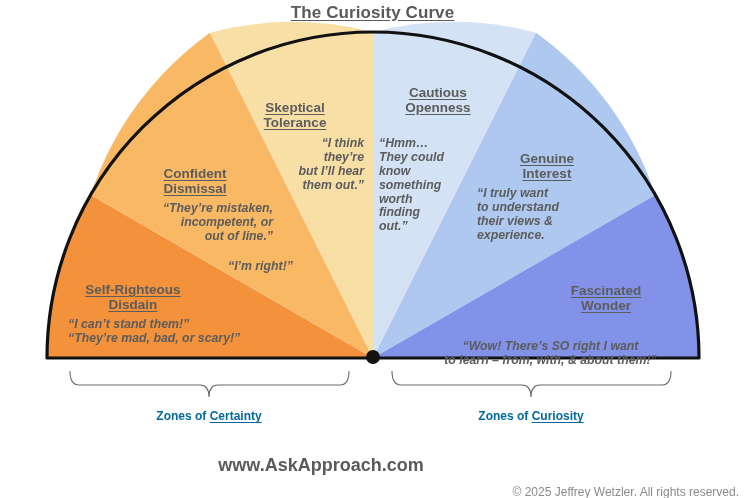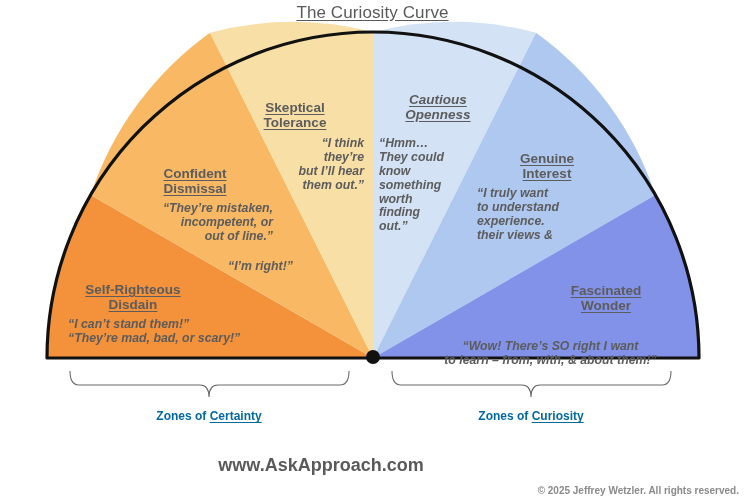--- a/index.html
+++ b/index.html
@@ -20,21 +20,21 @@
   }
 
   
   #title {
     position: absolute;
     left: 0;
     top: 3px;
     width: 745px;
     text-align: center;
     font-size: 17px;
-    font-weight: normal;
+    font-weight: bold;
     color: #5a5a5a;
     text-decoration: underline;
     text-underline-offset: 2px;
     letter-spacing: 0.1px;
   }
 
   
   #diagram {
     position: absolute;
     left: 0;
@@ -83,24 +83,23 @@
     width: 642px;
     text-align: center;
     font-size: 18px;
     font-weight: bold;
     color: #5a5a5a;
   }
   #copyright {
     position: absolute;
     right: 6px;
     top: 485px;
-    font-size: 10px;
+    font-size: 12px;
     color: #8a8a8a;
     text-align: right;
-    font-weight: bold;
   }
 </style>
 </head>
 <body>
 
 <div id="page">
 
   <div id="title">The Curiosity Curve</div>
 
   <svg id="diagram" viewBox="0 0 745 498">
@@ -155,43 +154,43 @@
     <div>Skeptical</div>
     <div>Tolerance</div>
   </div>
   <div class="wquote ta-r" style="left:240px; top:137px; width:124px;">
     <div>“I think</div>
     <div>they’re</div>
     <div>but I’ll hear</div>
     <div>them out.”</div>
   </div>
 
-  <div class="wlabel ta-c" style="left:383px; top:72px; width:110px;font-style:italic;">
+  <div class="wlabel ta-c" style="left:383px; top:65px; width:110px;">
     <div>Cautious</div>
     <div>Openness</div>
   </div>
   <div class="wquote ta-l" style="left:379px; top:137px; width:100px;">
     <div>“Hmm…</div>
     <div>They could</div>
     <div>know</div>
     <div>something</div>
     <div>worth</div>
     <div>finding</div>
     <div>out.”</div>
   </div>
 
   <div class="wlabel ta-c" style="left:492px; top:131px; width:110px;">
     <div>Genuine</div>
     <div>Interest</div>
   </div>
   <div class="wquote ta-l" style="left:477px; top:187px; width:160px;">
     <div>“I truly want</div>
     <div>to understand</div>
+    <div>their views &amp;</div>
     <div>experience.</div>
-    <div>their views &amp;</div>
   </div>
 
   <div class="wlabel ta-c" style="left:545px; top:263px; width:122px;">
     <div>Fascinated</div>
     <div>Wonder</div>
   </div>
   <div class="wquote ta-c" style="left:408px; top:320px; width:285px;">
     <div>“Wow! There’s SO right I want</div>
     <div>to learn – from, with, &amp; about them!”</div>
   </div>

